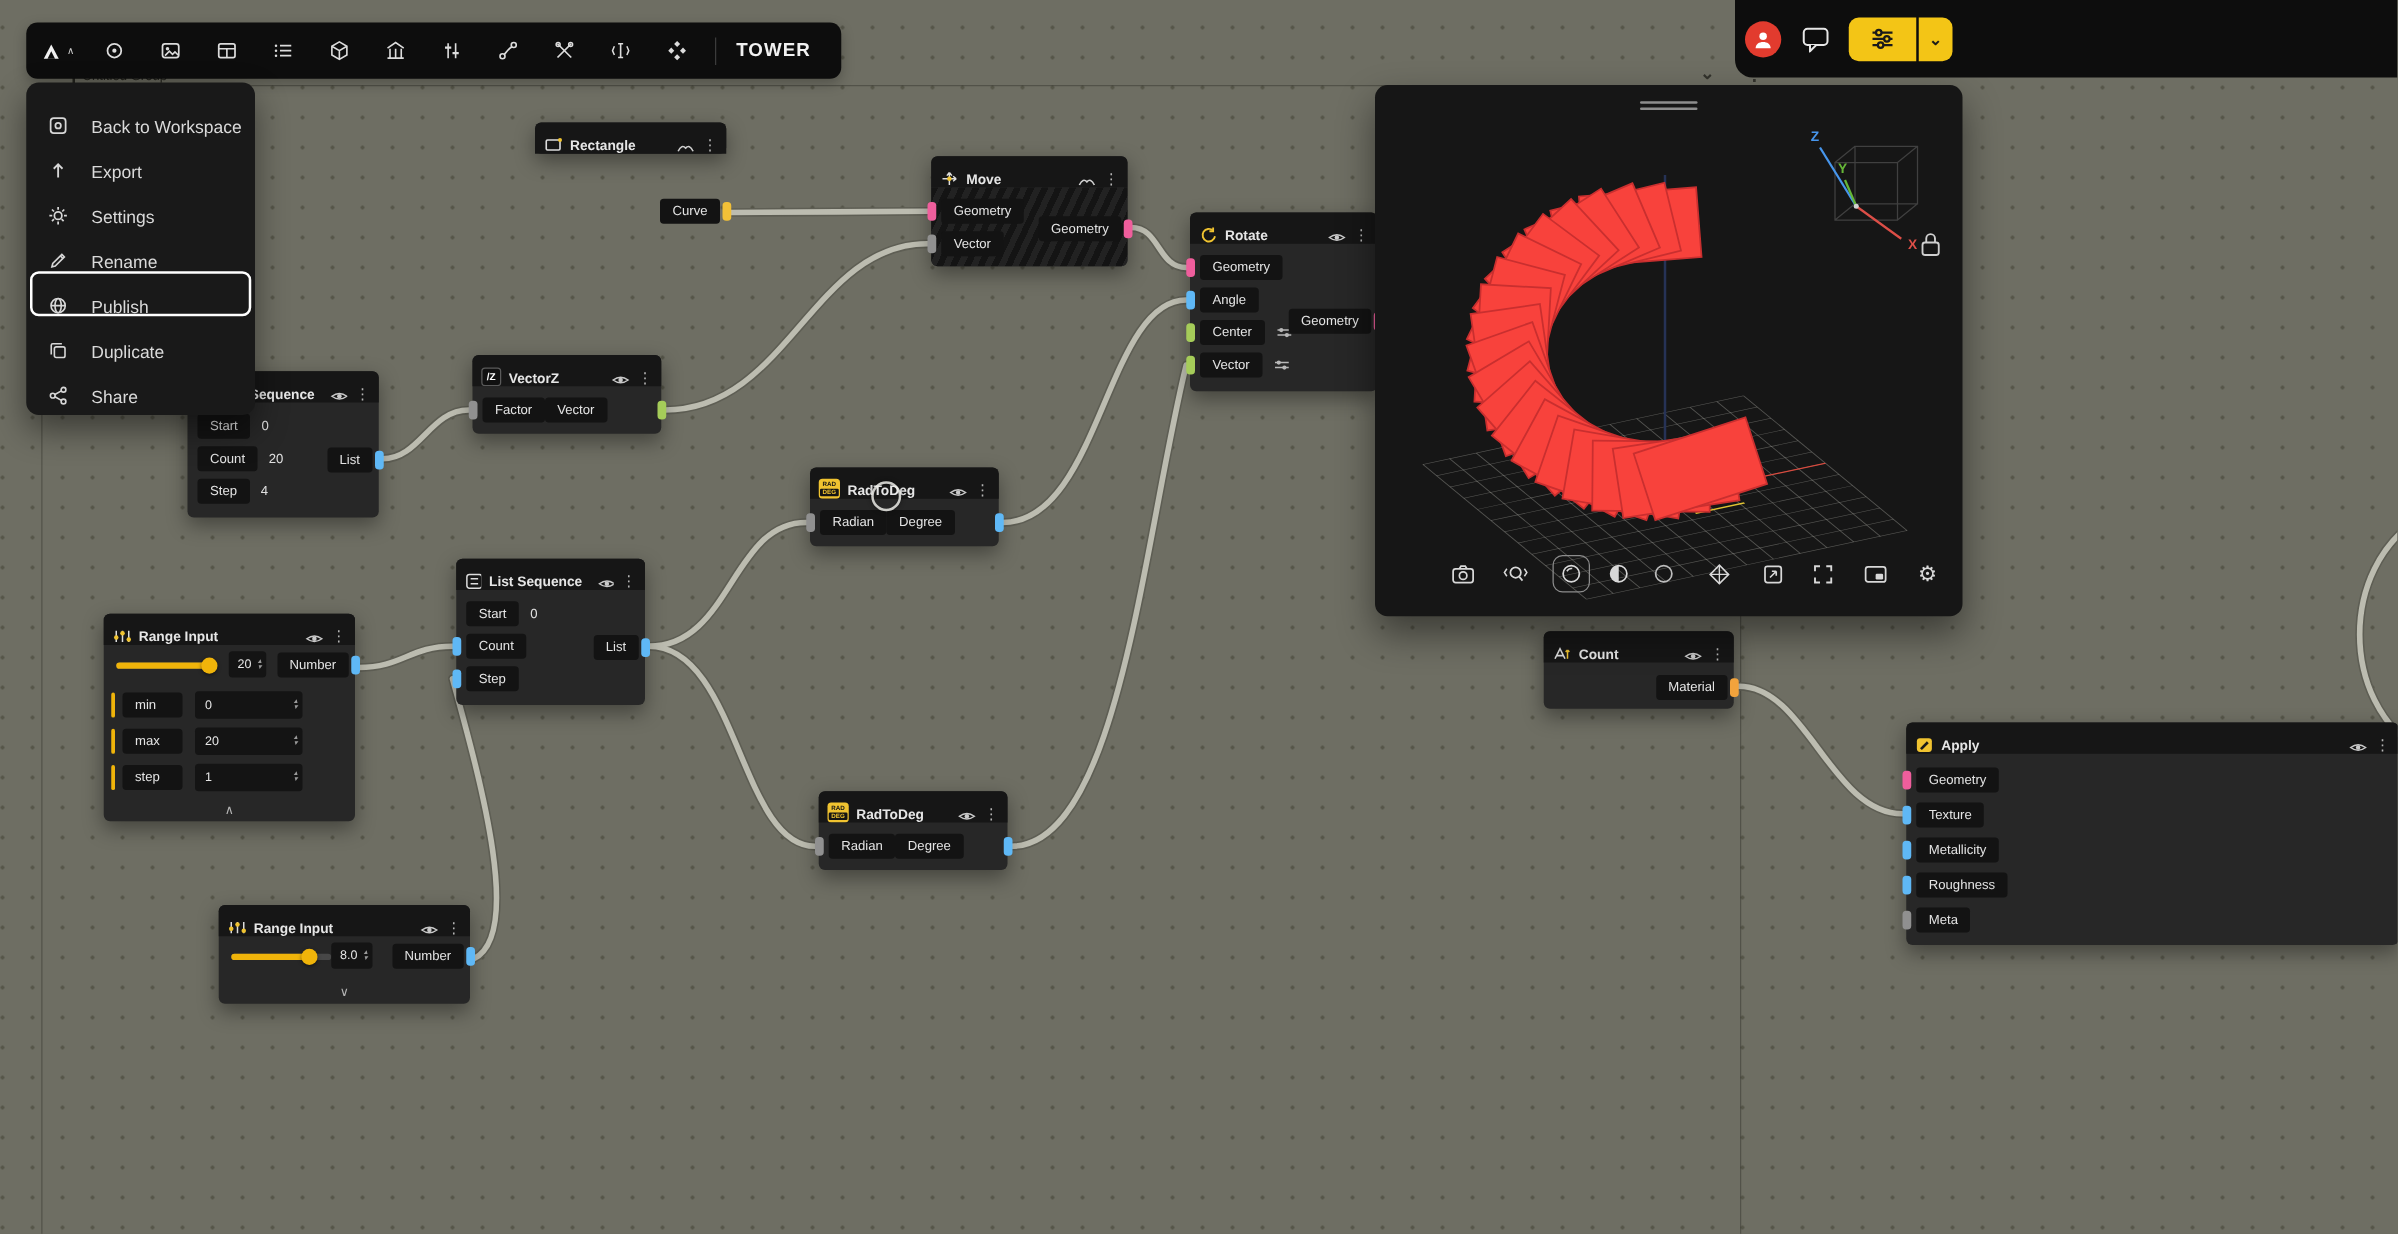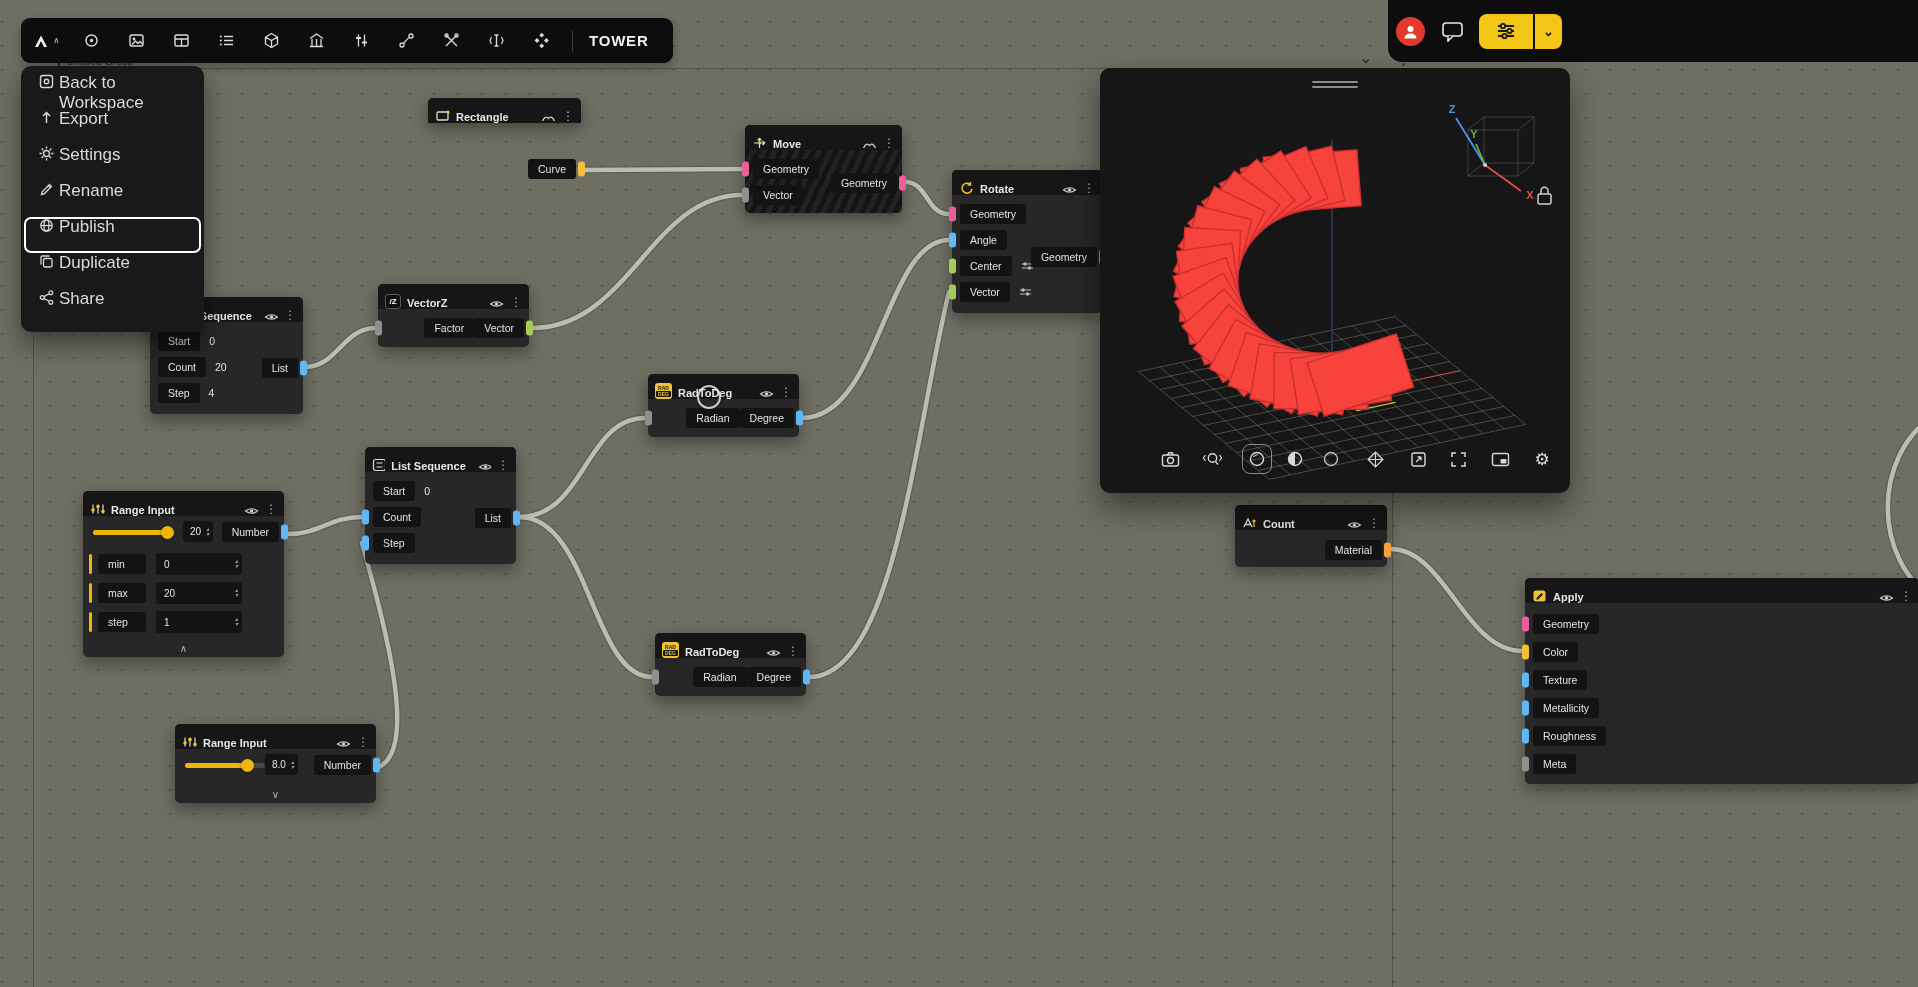--- a/index.html
+++ b/index.html
@@ -23,35 +23,35 @@
   #toolbar svg{display:block}
   
   #header-right{position:absolute;right:0;top:0;width:530px;height:62px;background:#0d0d0d;border-bottom-left-radius:14px;display:flex;align-items:center;z-index:45;padding-left:8px}
   .avatar{width:29px;height:29px;border-radius:50%;background:#e23b2e;display:flex;align-items:center;justify-content:center;margin-right:12px}
   .chatbtn{width:30px;height:30px;display:flex;align-items:center;justify-content:center;margin-right:12px}
   .ybtn{height:35px;background:#f3c516;display:flex;align-items:center;justify-content:center}
   .ybtn.main{width:54px;border-radius:8px 0 0 8px;margin-right:2px}
   .ybtn.caret{width:27px;border-radius:0 8px 8px 0;color:#1a1a1a;font-weight:700;font-size:13px}
   
   #menu{position:absolute;left:21px;top:66px;width:183px;background:#191919;border-radius:10px;padding:7px 0;z-index:50;box-shadow:0 12px 26px rgba(0,0,0,.45)}
-  .mitem{height:36px;display:flex;align-items:flex-start;gap:4px;padding-left:17px;color:#dadada;font-size:17px}
+  .mitem{height:36px;display:flex;align-items:flex-end;gap:18px;padding-left:17px;color:#dadada;font-size:14px}
   .mitem svg{flex:none}
   .mitem.hl{outline:2px solid #fff;outline-offset:-2px;border-radius:7px;margin:0 3px;padding-left:14px}
   
   .node{position:absolute;background:#272727;border-radius:5px;box-shadow:0 6px 16px rgba(0,0,0,.38);color:#e6e6e6;z-index:5;font-size:10.5px}
   .nhead{height:25px;display:flex;align-items:flex-end;gap:6px;padding:0 7px;background:#161616;border-radius:5px 5px 0 0;font-size:11px;font-weight:700;white-space:nowrap;overflow:hidden}
   .nhead .sp{flex:1}
   .nhead .dots{color:#b5b5b5;font-size:12px;font-weight:400}
   .nbody{position:relative;padding:6px 0;border-radius:0 0 5px 5px}
   .hatch{background:repeating-linear-gradient(115deg,#141414 0 5px,#222 5px 10px)}
   .nrow{position:relative;height:26px;display:flex;align-items:center}
   .pill{background:#131313;border-radius:3px;padding:4.5px 10px;line-height:1;white-space:nowrap;color:#e4e4e4}
   .nrow .pill{margin-left:8px}
   .nrow .val{margin-left:9px;color:#e0e0e0}
-  .nrow.dual{justify-content:flex-end}
+  .nrow.dual{justify-content:flex-start}
   .nrow.dual .pill:last-of-type{margin-right:5px;margin-left:0}
   .orow{position:absolute;left:0;right:0;height:24px;display:flex;align-items:center;justify-content:flex-end;z-index:2}
   .orow .pill{margin-right:5px}
   .port{position:absolute;width:7px;height:15px;border-radius:3px;top:50%;transform:translateY(-50%);background:#909090}
   .port.l{left:-3.5px}.port.r{right:-3.5px}
   .p-pink{background:#ef5e9c}.p-green{background:#a5cc59}.p-blue{background:#5fb8f6}
   .p-yellow{background:#f2c037}.p-orange{background:#f2a33c}.p-gray{background:#909090}
   .radbadge{width:17px;height:16px;background:#f0c330;border-radius:3px;color:#141414;font-size:5px;font-weight:700;display:flex;flex-direction:column;align-items:center;justify-content:center;line-height:6px;flex:none}
   .vzbadge{width:16px;height:15px;background:#101010;border:1px solid #5a5a5a;border-radius:3px;color:#fff;font-size:8px;font-weight:700;display:flex;align-items:center;justify-content:center;flex:none}
   .collapse{position:absolute;bottom:1px;left:0;right:0;text-align:center;color:#b5b5b5;font-size:10px;height:15px;line-height:15px}
@@ -451,24 +451,20 @@
       <svg width="15" height="10">
           <path d="M1.5 5 Q7.5 .5 13.5 5 Q7.5 9.5 1.5 5 Z" fill="none" stroke="#c9c9c9" stroke-width="1.2"></path>
           <circle cx="7.5" cy="5" r="1.8" fill="#c9c9c9"></circle>
         </svg>
       <span class="dots">⋮</span>
     </div>
     <div class="nbody" style="padding:7px 0 6px">
       <div class="nrow" style="height:28px">
           <span class="pill">Geometry</span>
           <i class="port l p-pink"></i>
-        </div>
-      <div class="nrow" style="height:28px">
-          <span class="pill">Color</span>
-          <i class="port l p-yellow"></i>
         </div>
       <div class="nrow" style="height:28px">
           <span class="pill">Texture</span>
           <i class="port l p-blue"></i>
         </div>
       <div class="nrow" style="height:28px">
           <span class="pill">Metallicity</span>
           <i class="port l p-blue"></i>
         </div>
       <div class="nrow" style="height:28px">

